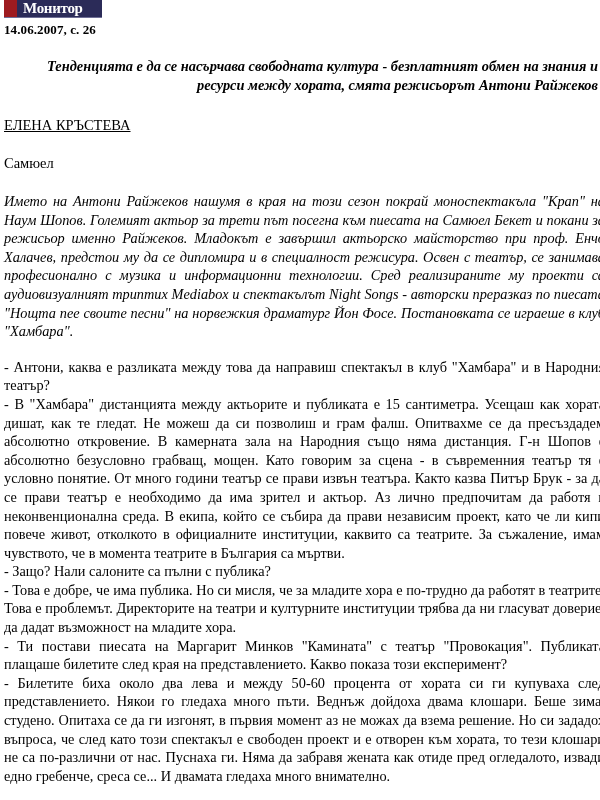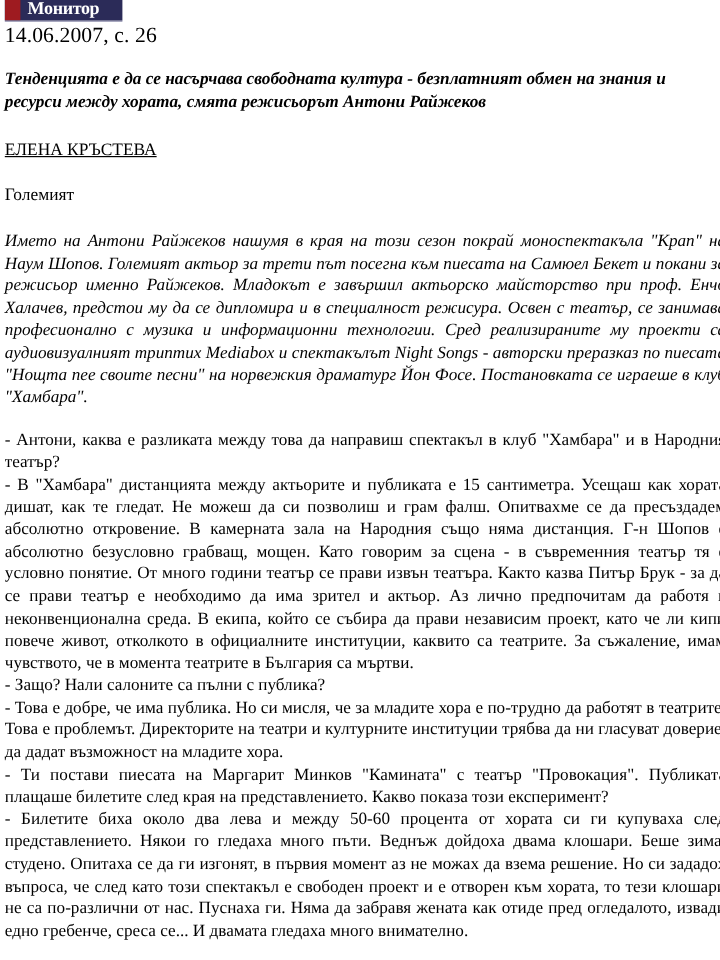--- a/index.html
+++ b/index.html
@@ -60,41 +60,41 @@
     box-sizing: border-box;
   }
   .masthead-rule {
     width: 98px;
     height: 1px;
     background: #6f6f96;
     margin-bottom: 1px;
   }
 
   .dateline {
-    font-weight: normal;
-    font-size: 18px;
+    font-weight: bold;
+    font-size: 13px;
     line-height: 17px;
     margin: 3px 0 0 0;
     letter-spacing: 0.1px;
   }
 
   .headline {
     font-weight: bold;
     font-size: 14px;
     line-height: 17px;
     margin: 23px 0 0 0;
   }
 
   .subhead {
     font-weight: bold;
     font-style: italic;
     font-size: 14.4px;
     line-height: 19px;
     margin: 19px 0 0 0;
-    text-align: left;
+    text-align: right;
   }
 
   .byline {
     font-size: 14.5px;
     line-height: 18px;
     margin: 21px 0 0 0;
     text-decoration: underline;
   }
 
   .section-label {
@@ -138,21 +138,21 @@
   </div>
   <div class="masthead-rule"></div>
 
   <div class="dateline">14.06.2007, с. 26</div>
 
 
   <div class="subhead">Тенденцията е да се насърчава свободната култура - безплатният обмен на знания и ресурси между хората, смята режисьорът Антони Райжеков</div>
 
   <div class="byline">ЕЛЕНА КРЪСТЕВА</div>
 
-  <div class="section-label">Големият</div>
+  <div class="section-label">Самюел</div>
 
   <div class="lede">Името на Антони Райжеков нашумя в края на този сезон покрай моноспектакъла "Крап" на Наум Шопов. Големият актьор за трети път посегна към пиесата на Самюел Бекет и покани за режисьор именно Райжеков. Младокът е завършил актьорско майсторство при проф. Енчо Халачев, предстои му да се дипломира и в специалност режисура. Освен с театър, се занимава професионално с музика и информационни технологии. Сред реализираните му проекти са аудиовизуалният триптих Mediabox и спектакълът Night Songs - авторски преразказ по пиесата "Нощта пее своите песни" на норвежкия драматург Йон Фосе. Постановката се играеше в клуб "Хамбара".</div>
 
   <div class="qa">
     <p class="q">- Антони, каква е разликата между това да направиш спектакъл в клуб "Хамбара" и в Народния театър?</p>
     <p class="a">- В "Хамбара" дистанцията между актьорите и публиката е 15 сантиметра. Усещаш как хората дишат, как те гледат. Не можеш да си позволиш и грам фалш. Опитвахме се да пресъздадем абсолютно откровение. В камерната зала на Народния също няма дистанция. Г-н Шопов е абсолютно безусловно грабващ, мощен. Като говорим за сцена - в съвременния театър тя е условно понятие. От много години театър се прави извън театъра. Както казва Питър Брук - за да се прави театър е необходимо да има зрител и актьор. Аз лично предпочитам да работя в неконвенционална  среда. В екипа, който се събира да прави независим проект, като че ли кипи повече живот, отколкото в официалните институции, каквито са театрите. За съжаление, имам чувството, че в момента театрите в България са мъртви.</p>
     <p class="q">- Защо? Нали салоните са пълни с публика?</p>
     <p class="a">- Това е добре, че има публика. Но си мисля, че за младите хора е по-трудно да работят в театрите. Това е проблемът. Директорите на театри и културните институции трябва да ни гласуват доверие, да дадат възможност на младите хора.</p>
     <p class="q">- Ти постави пиесата на Маргарит Минков "Камината" с театър "Провокация". Публиката плащаше билетите след края на представлението. Какво показа този експеримент?</p>
     <p class="a">- Билетите биха около два лева и между 50-60 процента от хората си ги купуваха след представлението. Някои го гледаха много пъти. Веднъж дойдоха двама клошари. Беше зима, студено. Опитаха се да ги изгонят, в първия момент аз не можах да взема решение. Но си зададох въпроса, че след като този спектакъл е свободен проект и е отворен към хората, то тези клошари не са по-различни от нас. Пуснаха ги. Няма да забравя жената как отиде пред огледалото, извади едно гребенче, среса се... И двамата гледаха много внимателно.</p>

